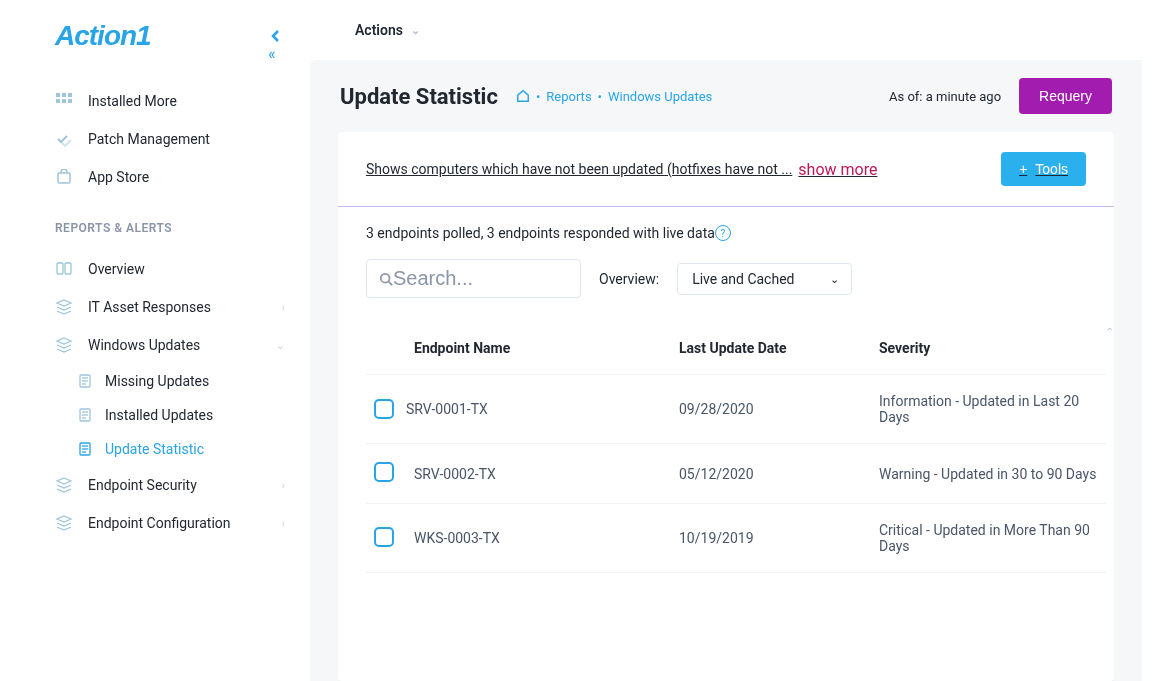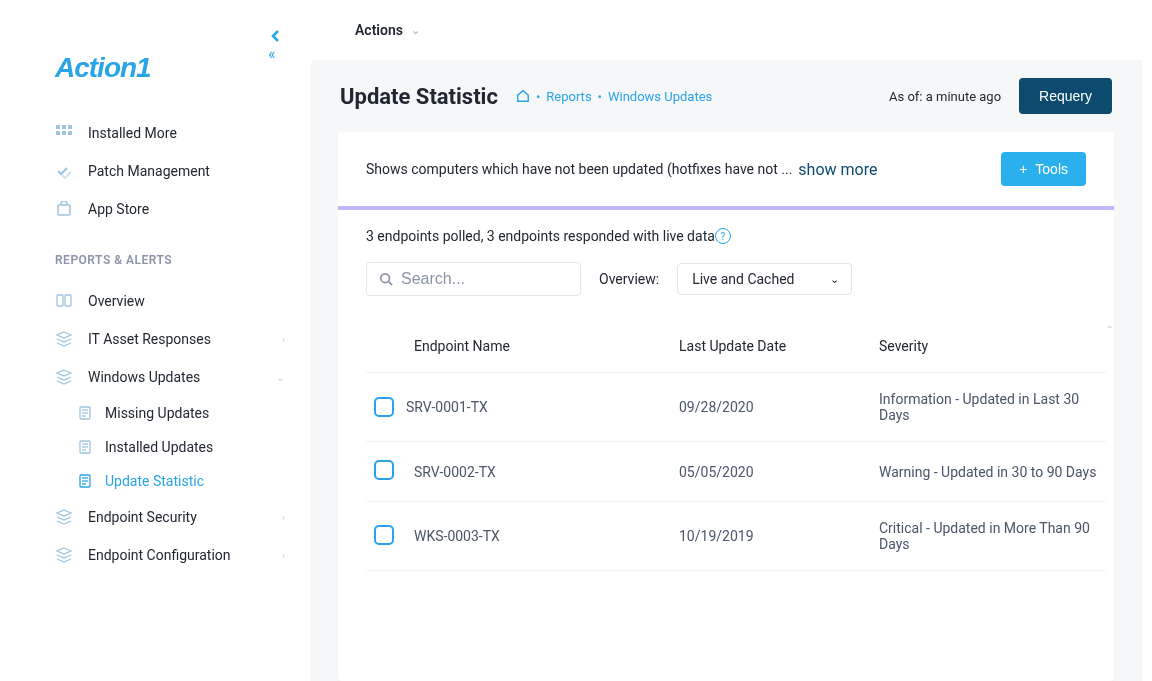--- a/index.html
+++ b/index.html
@@ -11,21 +11,20 @@
   height: 681px;
   overflow: hidden;
   position: relative;
 }
 .app { display: flex; height: 100%; }
 .sidebar {
   width: 310px;
   padding: 20px 0 0 55px;
   background: #fff;
   flex-shrink: 0;
-  margin-top: 32px;
 }
 .logo {
   font-family: "Segoe UI", Arial, sans-serif;
   font-size: 28px;
   font-weight: 800;
   font-style: italic;
   color: #29a4e6;
   letter-spacing: -1px;
   margin-bottom: 30px;
 }
@@ -115,55 +114,55 @@
 }
 .page-title {
   font-size: 22px; font-weight: 700; color: #222831;
 }
 .breadcrumb { font-size: 13px; color: #29a4e6; display:flex; align-items:center; gap:6px; white-space:nowrap;}
 .breadcrumb .home-icon{color:#29a4e6;}
 .breadcrumb .dot{color:#29a4e6;}
 .header-right { margin-left:auto; display:flex; align-items:center; gap:18px;}
 .asof{ font-size:13px; color:#222831; white-space:nowrap;}
 .btn-primary {
-  background:#0c4a6e; color:#fff; border:none; border-radius:4px;
+  background:#a21caf; color:#fff; border:none; border-radius:4px;
   padding:10px 20px; font-size:14px; cursor:pointer;
 }
 .card {
   background:#fff; margin:0 28px 0 28px; border-radius:4px;
   box-shadow: 0 1px 2px rgba(0,0,0,0.04);
   flex:1; display:flex; flex-direction:column; overflow:hidden;
 }
 .desc-row{
-  display:flex; align-items:center; padding:20px 28px; border-bottom:4px solid #c4b5fd;
+  display:flex; align-items:center; padding:20px 28px; border-bottom:1px solid #c4b5fd;text-decoration:underline;
 }
 .desc-text{ font-size:14px; color:#222831; }
-.show-more{ color:#0c4a6e; cursor:pointer; margin-left:6px;}
+.show-more{ color:#be185d; cursor:pointer; margin-left:6px;}
 .tools-btn{
   margin-left:auto; background:#2bb0ee; color:#fff; border:none; border-radius:4px;
   padding:9px 18px; font-size:14px; cursor:pointer; display:flex; align-items:center; gap:8px;
 }
 .status-row{ padding:18px 28px 0; font-size:14px; color:#222831; display:flex; align-items:center; }
 .help-icon{ width:16px;height:16px;border:1.5px solid #29a4e6;border-radius:50%;display:inline-flex;align-items:center;justify-content:center;color:#29a4e6;font-size:10px;}
 .filter-row{ padding:18px 28px 0; display:flex; align-items:center; gap:18px;}
 .search-box{
   display:flex; align-items:center; border:1px solid #e1e6ed; border-radius:4px;
   padding:7px 12px; width:215px; font-size:14px; color:#8b95a7;
 }
-.search-box input{ border:none; outline:none; font-size:16px; color:#222831; width:100%; margin-left:8px;}
+.search-box input{ border:none; outline:none; font-size:20px; color:#222831; width:100%; }
 .search-box input::placeholder{color:#8b95a7;}
 .responses-label{ font-size:14px; color:#222831;}
 .select-box{
   border:1px solid #e1e6ed; border-radius:4px; padding:7px 40px 7px 14px; font-size:14px;
   position:relative; cursor:pointer; min-width:175px;
 }
 .select-box .caret{ position:absolute; right:12px; top:50%; transform:translateY(-50%); font-size:11px; color:#222831;}
 .table-wrap{ margin-top:28px; padding:0 8px 0 28px; position:relative;}
 .table{ width:100%; border-collapse:collapse;}
-.table th{ text-align:left; font-size:14px; font-weight:400; color:#222831; padding:14px 8px 18px; border-bottom:1px solid #eef1f5;}
+.table th{ text-align:left; font-size:14px; font-weight:700; color:#222831; padding:14px 8px 18px; border-bottom:1px solid #eef1f5;}
 .table td{ font-size:14px; color:#4a5568; padding:18px 8px; border-bottom:1px solid #eef1f5; vertical-align:middle;}
 .col-check{width:40px;}
 .checkbox{
   width:20px;height:20px;border:2px solid #29a4e6;border-radius:5px;display:inline-block;cursor:pointer;
 }
 .endpoint-cell{display:flex;align-items:center;gap:14px;}
 .scroll-up{position:absolute;right:0;top:0;color:#b6c4d2;font-size:10px;}
 svg{display:block;}
 </style>
 </head>
@@ -384,26 +383,26 @@
             </thead>
             <tbody>
               <tr>
                 <td>
                     <span class="endpoint-cell">
                       <span class="checkbox"></span>
                     </span>
                   </td>
                 <td style="padding-left:0;">SRV-0001-TX</td>
                 <td>09/28/2020</td>
-                <td>Information - Updated in Last 30 Days</td>
+                <td>Information - Updated in Last 20 Days</td>
               </tr>
               <tr>
                 <td><span class="checkbox"></span></td>
                 <td>SRV-0002-TX</td>
-                <td>05/05/2020</td>
+                <td>05/12/2020</td>
                 <td>Warning - Updated in 30 to 90 Days</td>
               </tr>
               <tr>
                 <td><span class="checkbox"></span></td>
                 <td>WKS-0003-TX</td>
                 <td>10/19/2019</td>
                 <td>Critical - Updated in More Than 90 Days</td>
               </tr>
             </tbody>
           </table>

